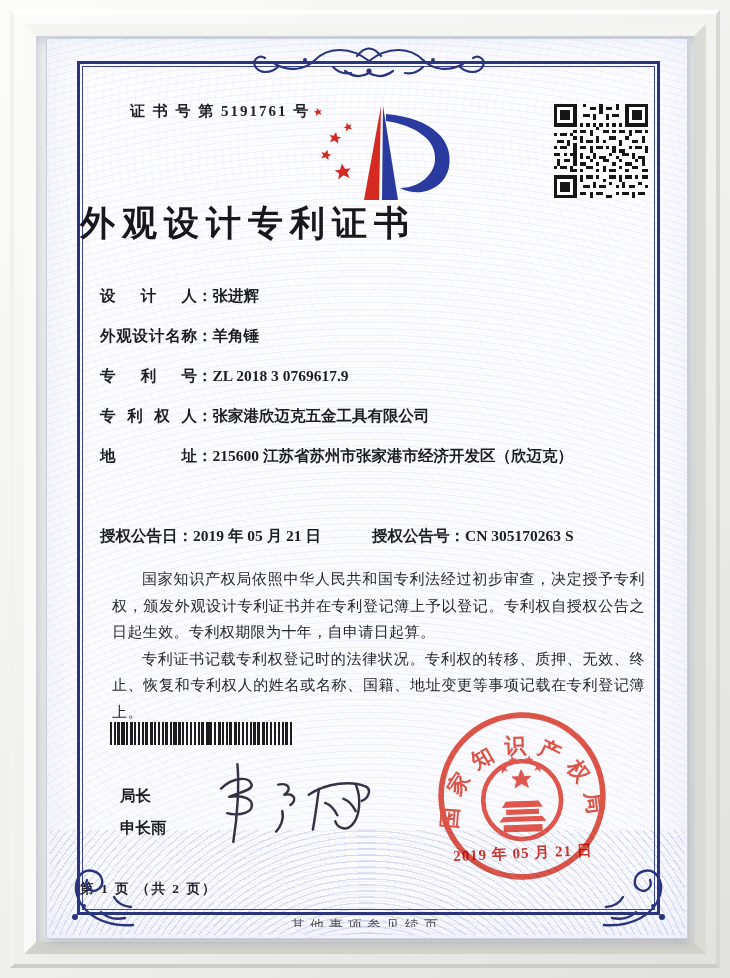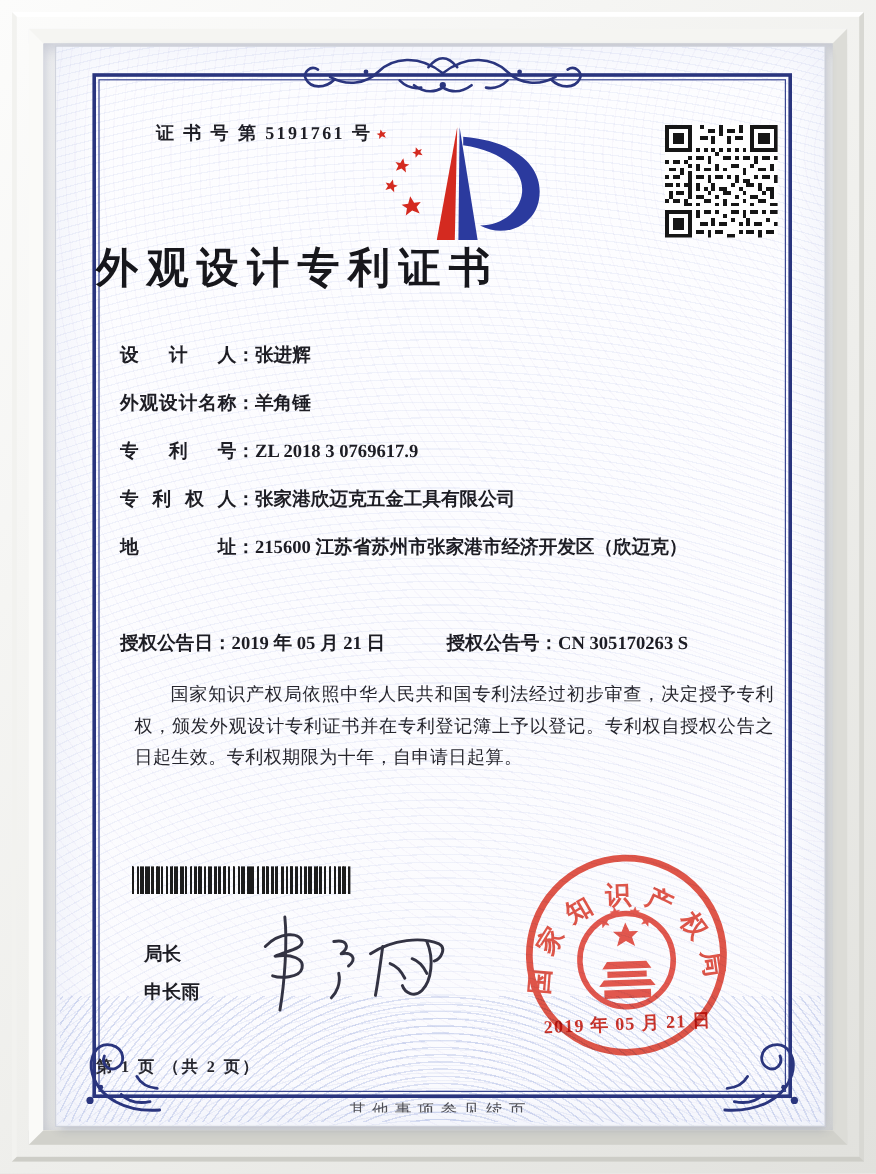--- a/index.html
+++ b/index.html
@@ -148,20 +148,21 @@
         <div class="f-row"><span class="f-label">地　　　址</span><span>：</span><span>215600 江苏省苏州市张家港市经济开发区（欣迈克）</span></div>
       </div>
 
       <div class="grant-row">
         <span><span>授权公告日</span><span>：</span><span>2019 年 05 月 21 日</span></span>
         <span class="grant-no"><span>授权公告号</span><span>：</span><span>CN 305170263 S</span></span>
       </div>
 
       <div class="paras">
         <p>国家知识产权局依照中华人民共和国专利法经过初步审查，决定授予专利权，颁发外观设计专利证书并在专利登记簿上予以登记。专利权自授权公告之日起生效。专利权期限为十年，自申请日起算。</p>
+        <p>专利证书记载专利权登记时的法律状况。专利权的转移、质押、无效、终止、恢复和专利权人的姓名或名称、国籍、地址变更等事项记载在专利登记簿上。</p>
       </div>
 
       <div class="barcode"></div>
 
       <div class="signer">
         <div>局长</div>
         <div>申长雨</div>
       </div>
 
       <svg class="signature" viewBox="0 0 200 100">

